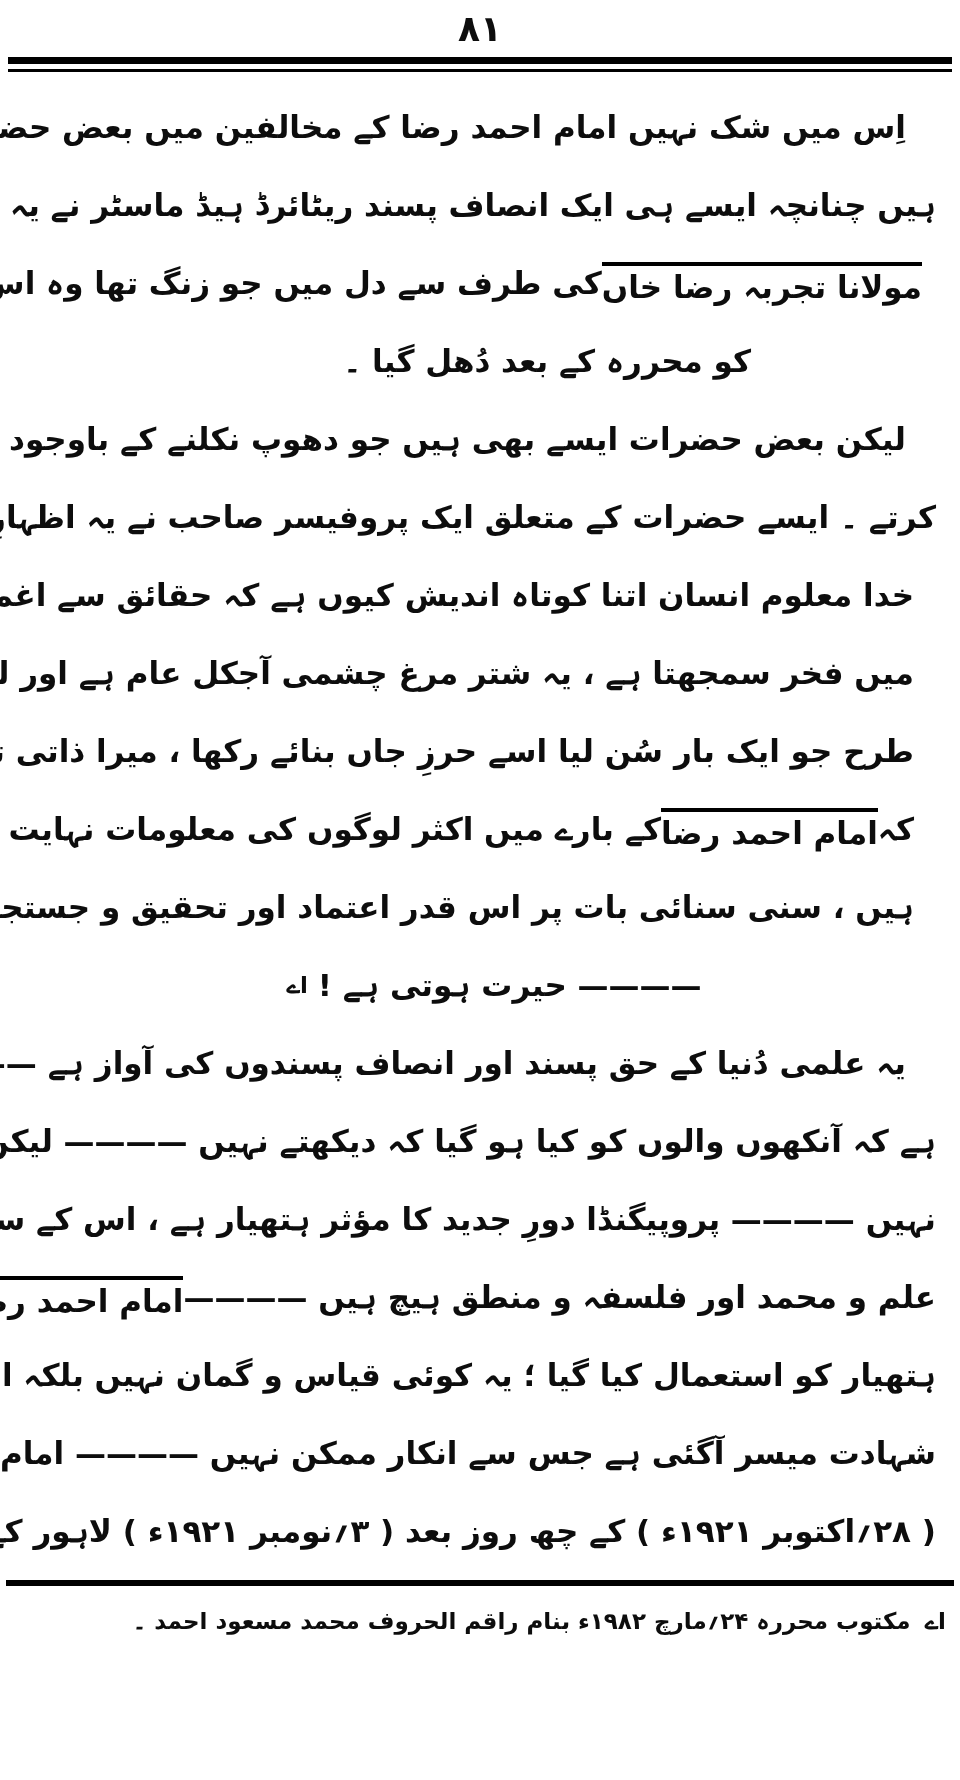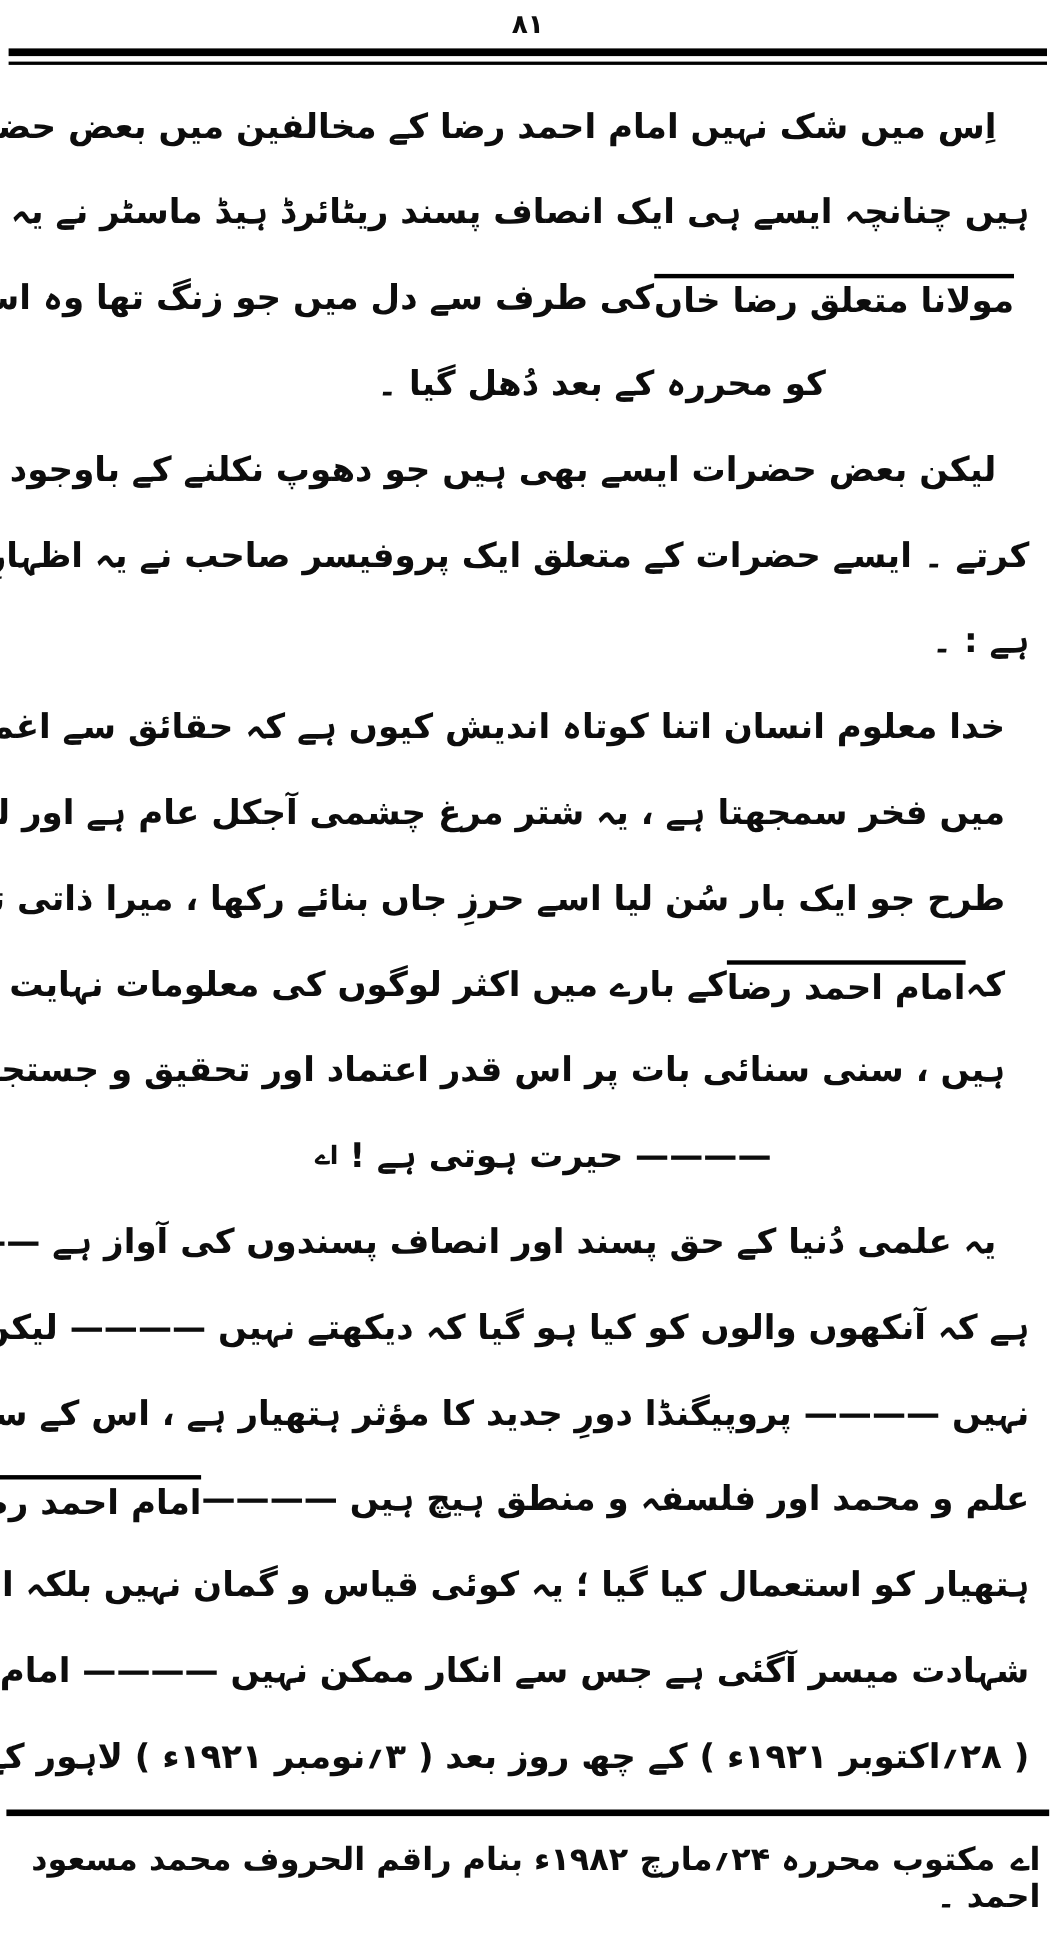--- a/index.html
+++ b/index.html
@@ -9,21 +9,21 @@
     width:960px; height:1780px;
     margin:0 auto;
     background:#ffffff;
     color:#0d0d0d;
     font-family:"DejaVu Sans", sans-serif;
     direction:rtl;
     overflow:hidden;
   }
   .pagenum {
     text-align:center;
-    font-size:24px;
+    font-size:36px;
     font-weight:bold;
     padding-top:8px;
     letter-spacing:2px;
   }
   .toprule {
     margin:8px 8px 0 8px;
     height:5px;
     border-top:7px solid #000;
     border-bottom:3px solid #000;
   }
@@ -51,21 +51,21 @@
     margin-right:10px;
     align-self:center;
   }
   .footrule {
     margin:10px 6px 0 6px;
     border-top:6px solid #000;
   }
   .footnote {
     padding:22px 14px 0 0;
     text-align:right;
-    font-size:29px;
+    font-size:23px;
     font-weight:bold;
   }
   .footnote .fn-marker { margin-left:14px; }
 </style>
 </head>
 <body>
 
 <div class="page">
 
   <div class="pagenum">۸۱</div>
@@ -75,34 +75,31 @@
   <div class="textblock" id="body-lines">
 
   <div class="line indent">
         <span>اِس میں شک نہیں امام احمد رضا کے مخالفین میں بعض حضرات انصاف پسند بھی</span>
       </div>
       <div class="line normal">
         <span>ہیں چنانچہ ایسے ہی ایک انصاف پسند ریٹائرڈ ہیڈ ماسٹر نے یہ کتاب پڑھی تو فـــرمایا :۔</span>
       </div>
       <div class="line quote-first">
         <span></span>
-        <span class="overlined">مولانا متعلق رضا خاں</span>
+        <span class="overlined">مولانا تجربہ رضا خاں</span>
         <span> کی طرف سے دل میں جو زنگ تھا وہ اس کتاب</span>
       </div>
       <div class="line quote-cont">
         <span>کو محررہ کے بعد دُھل گیا ۔</span>
       </div>
       <div class="line indent">
         <span>لیکن بعض حضرات ایسے بھی ہیں جو دھوپ نکلنے کے باوجود آفتاب کو تسلیم نہیں</span>
       </div>
       <div class="line normal">
         <span>کرتے ۔ ایسے حضرات کے متعلق ایک پروفیسر صاحب نے یہ اظہارِ خیال فرمایا</span>
-      </div>
-      <div class="line normal">
-        <span>ہے : ۔</span>
       </div>
       <div class="line speech">
         <span>خدا معلوم انسان اتنا کوتاہ اندیش کیوں ہے کہ حقائق سے اغماض کرنے</span>
       </div>
       <div class="line speech">
         <span>میں فخر سمجھتا ہے ، یہ شتر مرغ چشمی آجکل عام ہے اور لکیر کے فقیر کی</span>
       </div>
       <div class="line speech">
         <span>طرح جو ایک بار سُن لیا اسے حرزِ جاں بنائے رکھا ، میرا ذاتی تجربہ ہے</span>
       </div>

